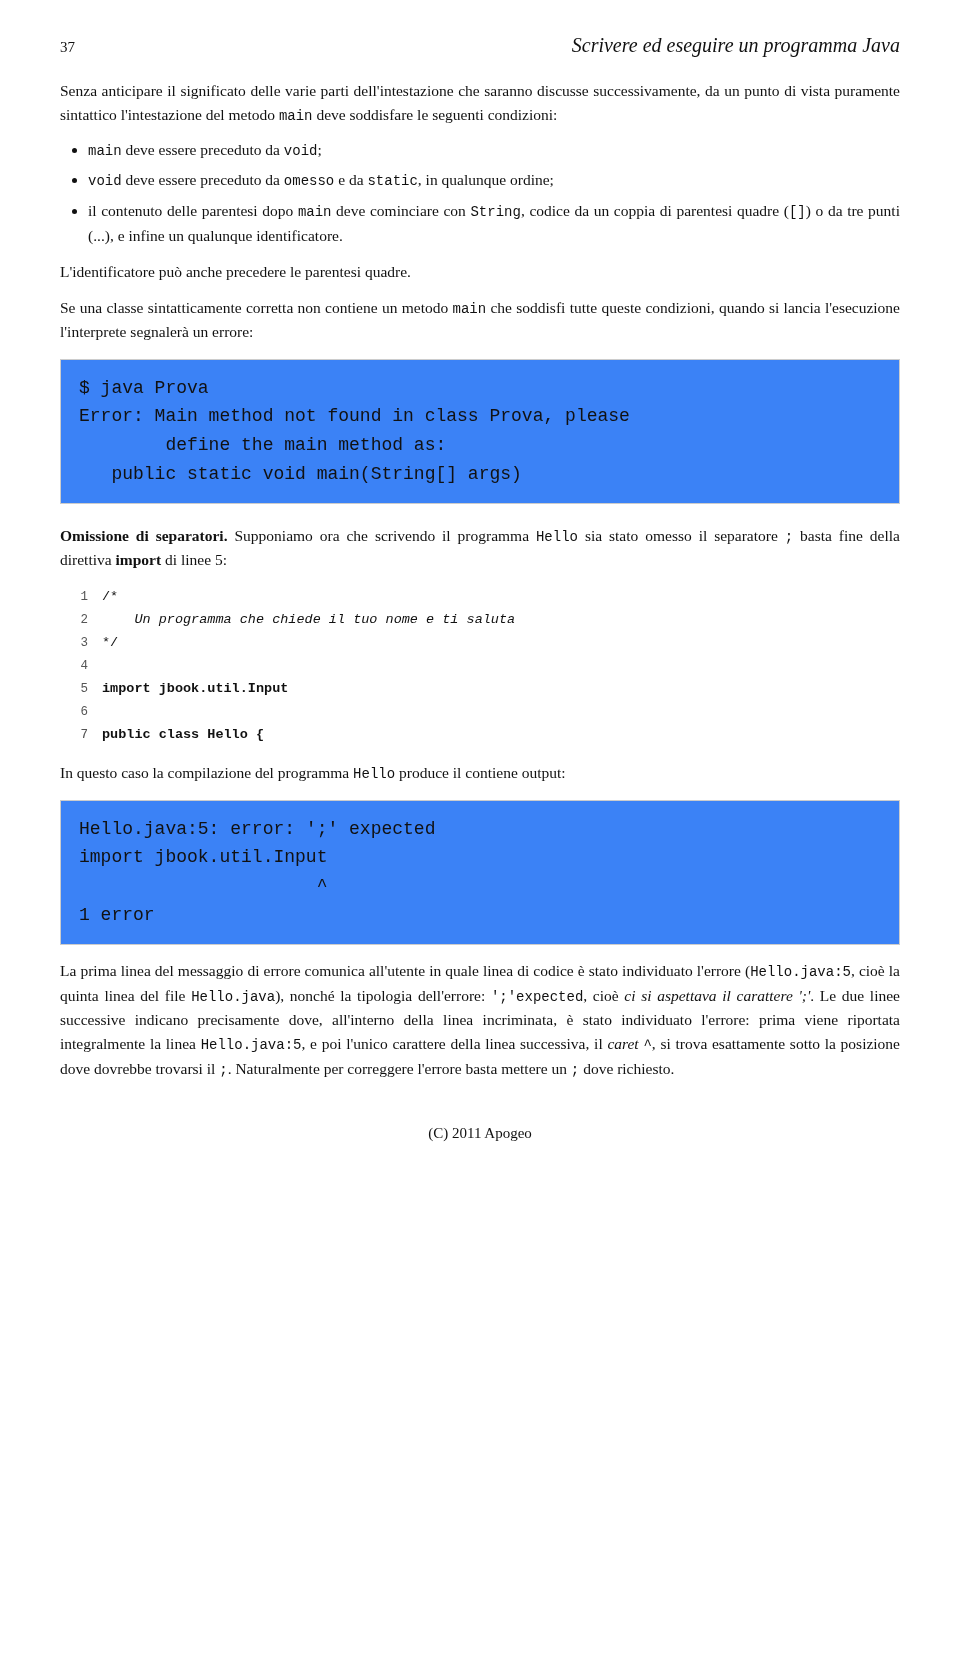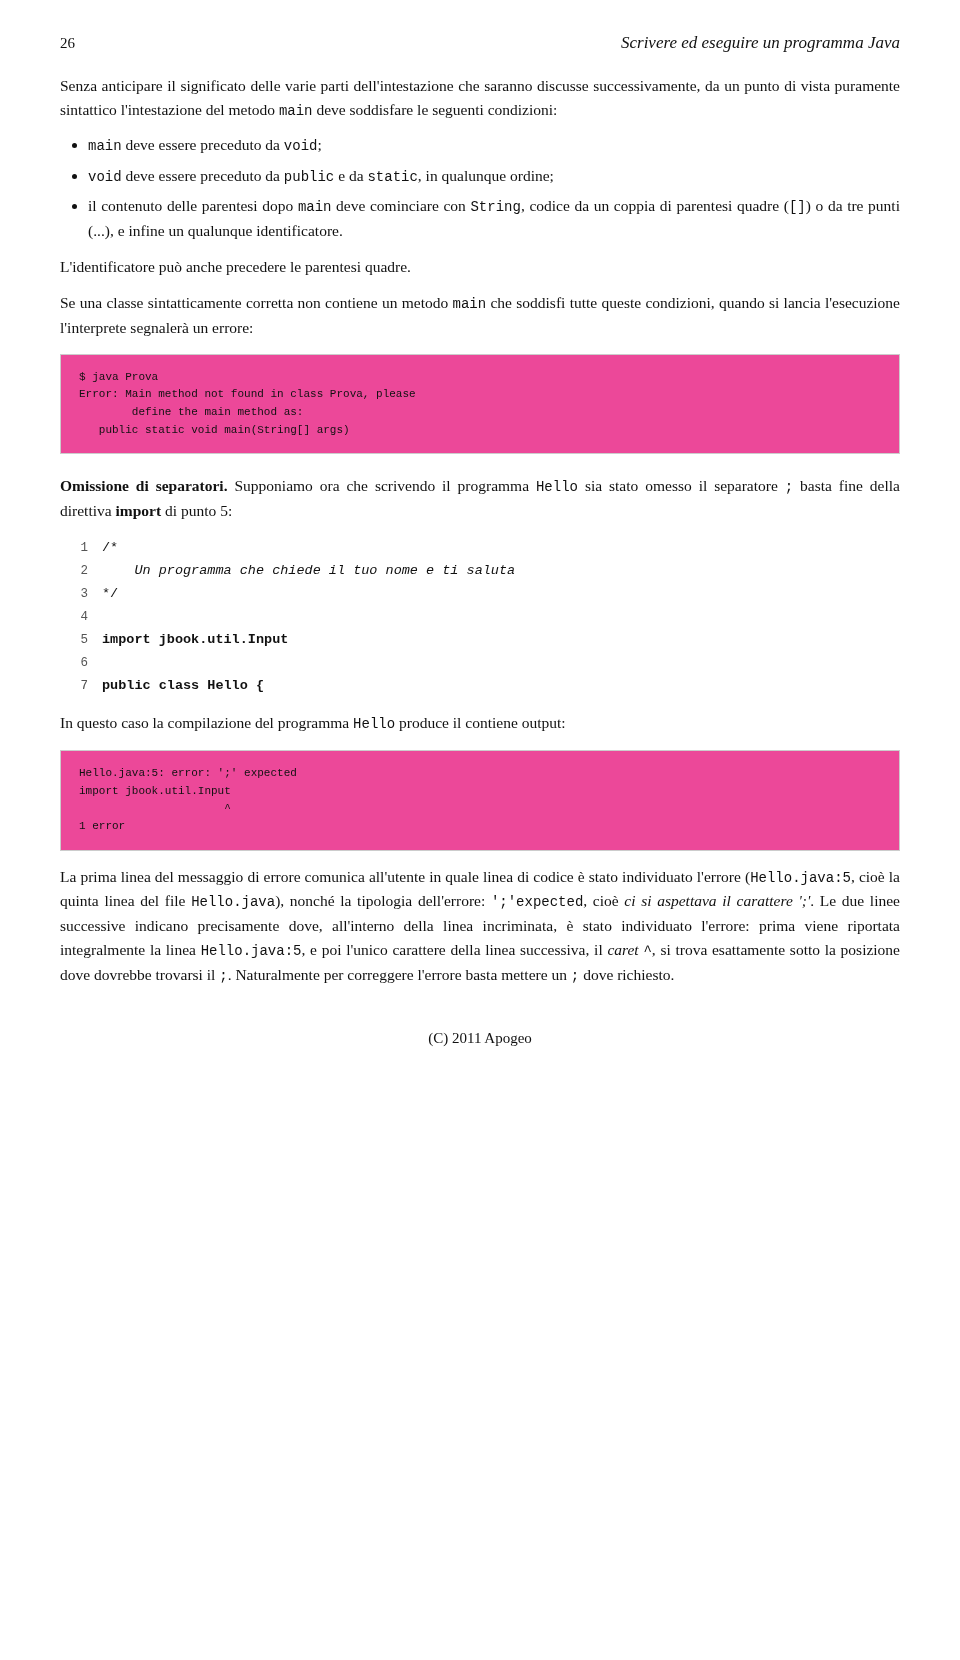--- a/index.html
+++ b/index.html
@@ -18,21 +18,21 @@
       justify-content: space-between;
       align-items: baseline;
       border-bottom: none;
       margin-bottom: 18px;
     }
     .page-num {
       font-size: 15px;
       font-style: normal;
     }
     .page-title-header {
-      font-size: 17px;
+      font-size: 20px;
       font-style: italic;
     }
     .body-text {
       margin-bottom: 10px;
       text-align: justify;
       margin-top: 12px;
     }
     .bullet-list {
       margin-left: 28px;
       margin-bottom: 10px;
@@ -40,26 +40,26 @@
     .bullet-list li {
       list-style: disc;
       margin-bottom: 6px;
       text-align: justify;
     }
     code, .mono {
       font-family: "Courier New", Courier, monospace;
       font-size: 14px;
     }
     .code-block {
-      background: #ec4899;
+      background: #3b82f6;
       border: 1px solid #ccc;
       padding: 14px 18px;
       margin: 14px 0;
       font-family: "Courier New", Courier, monospace;
-      font-size: 11px;
+      font-size: 18px;
       line-height: 1.6;
       white-space: pre;
     }
     .numbered-code {
       margin: 14px 0;
       font-family: "Courier New", Courier, monospace;
       font-size: 13.5px;
       line-height: 1.7;
     }
     .code-line {
@@ -82,55 +82,55 @@
     .footer {
       margin-top: 40px;
       text-align: center;
       font-size: 15px;
     }
   </style>
 </head>
 <body>
 
 <div class="page-header">
-  <span class="page-num">26</span>
+  <span class="page-num">37</span>
   <span class="page-title-header">Scrivere ed eseguire un programma Java</span>
 </div>
 
 <p class="body-text">
   <span>Senza anticipare il significato delle varie parti dell'intestazione che saranno discusse successivamente, da un punto di vista puramente sintattico l'intestazione del metodo </span><code>main</code><span> deve soddisfare le seguenti condizioni:</span>
 </p>
 
 <ul class="bullet-list">
   <li>
     <code>main</code><span> deve essere preceduto da </span><code>void</code><span>;</span>
   </li>
   <li>
-    <code>void</code><span> deve essere preceduto da </span><code>public</code><span> e da </span><code>static</code><span>, in qualunque ordine;</span>
+    <code>void</code><span> deve essere preceduto da </span><code>omesso</code><span> e da </span><code>static</code><span>, in qualunque ordine;</span>
   </li>
   <li>
     <span>il contenuto delle parentesi dopo </span><code>main</code><span> deve cominciare con </span><code>String</code><span>, codice da un coppia di parentesi quadre (</span><code>[]</code><span>) o da tre punti (...), e infine un qualunque identificatore.</span>
   </li>
 </ul>
 
 <p class="body-text">
   <span>L'identificatore può anche precedere le parentesi quadre.</span>
 </p>
 
 <p class="body-text">
   <span>Se una classe sintatticamente corretta non contiene un metodo </span><code>main</code><span> che soddisfi tutte queste condizioni, quando si lancia l'esecuzione l'interprete segnalerà un errore:</span>
 </p>
 
 <div class="code-block">$ java Prova
 Error: Main method not found in class Prova, please
         define the main method as:
    public static void main(String[] args)</div>
 
 <p class="body-text" style="margin-top:20px;">
-  <span class="bold">Omissione di separatori.</span><span> Supponiamo ora che scrivendo il programma </span><code>Hello</code><span> sia stato omesso il separatore </span><code>;</code><span> basta fine della direttiva </span><strong>import</strong><span> di punto 5:</span>
+  <span class="bold">Omissione di separatori.</span><span> Supponiamo ora che scrivendo il programma </span><code>Hello</code><span> sia stato omesso il separatore </span><code>;</code><span> basta fine della direttiva </span><strong>import</strong><span> di linee 5:</span>
 </p>
 
 <div class="numbered-code">
   <div class="code-line">
     <span class="line-num">1</span>
     <span class="line-content">/*</span>
   </div>
   <div class="code-line">
     <span class="line-num">2</span>
     <span class="line-content italic">&nbsp;&nbsp;&nbsp;&nbsp;Un programma che chiede il tuo nome e ti saluta</span>

